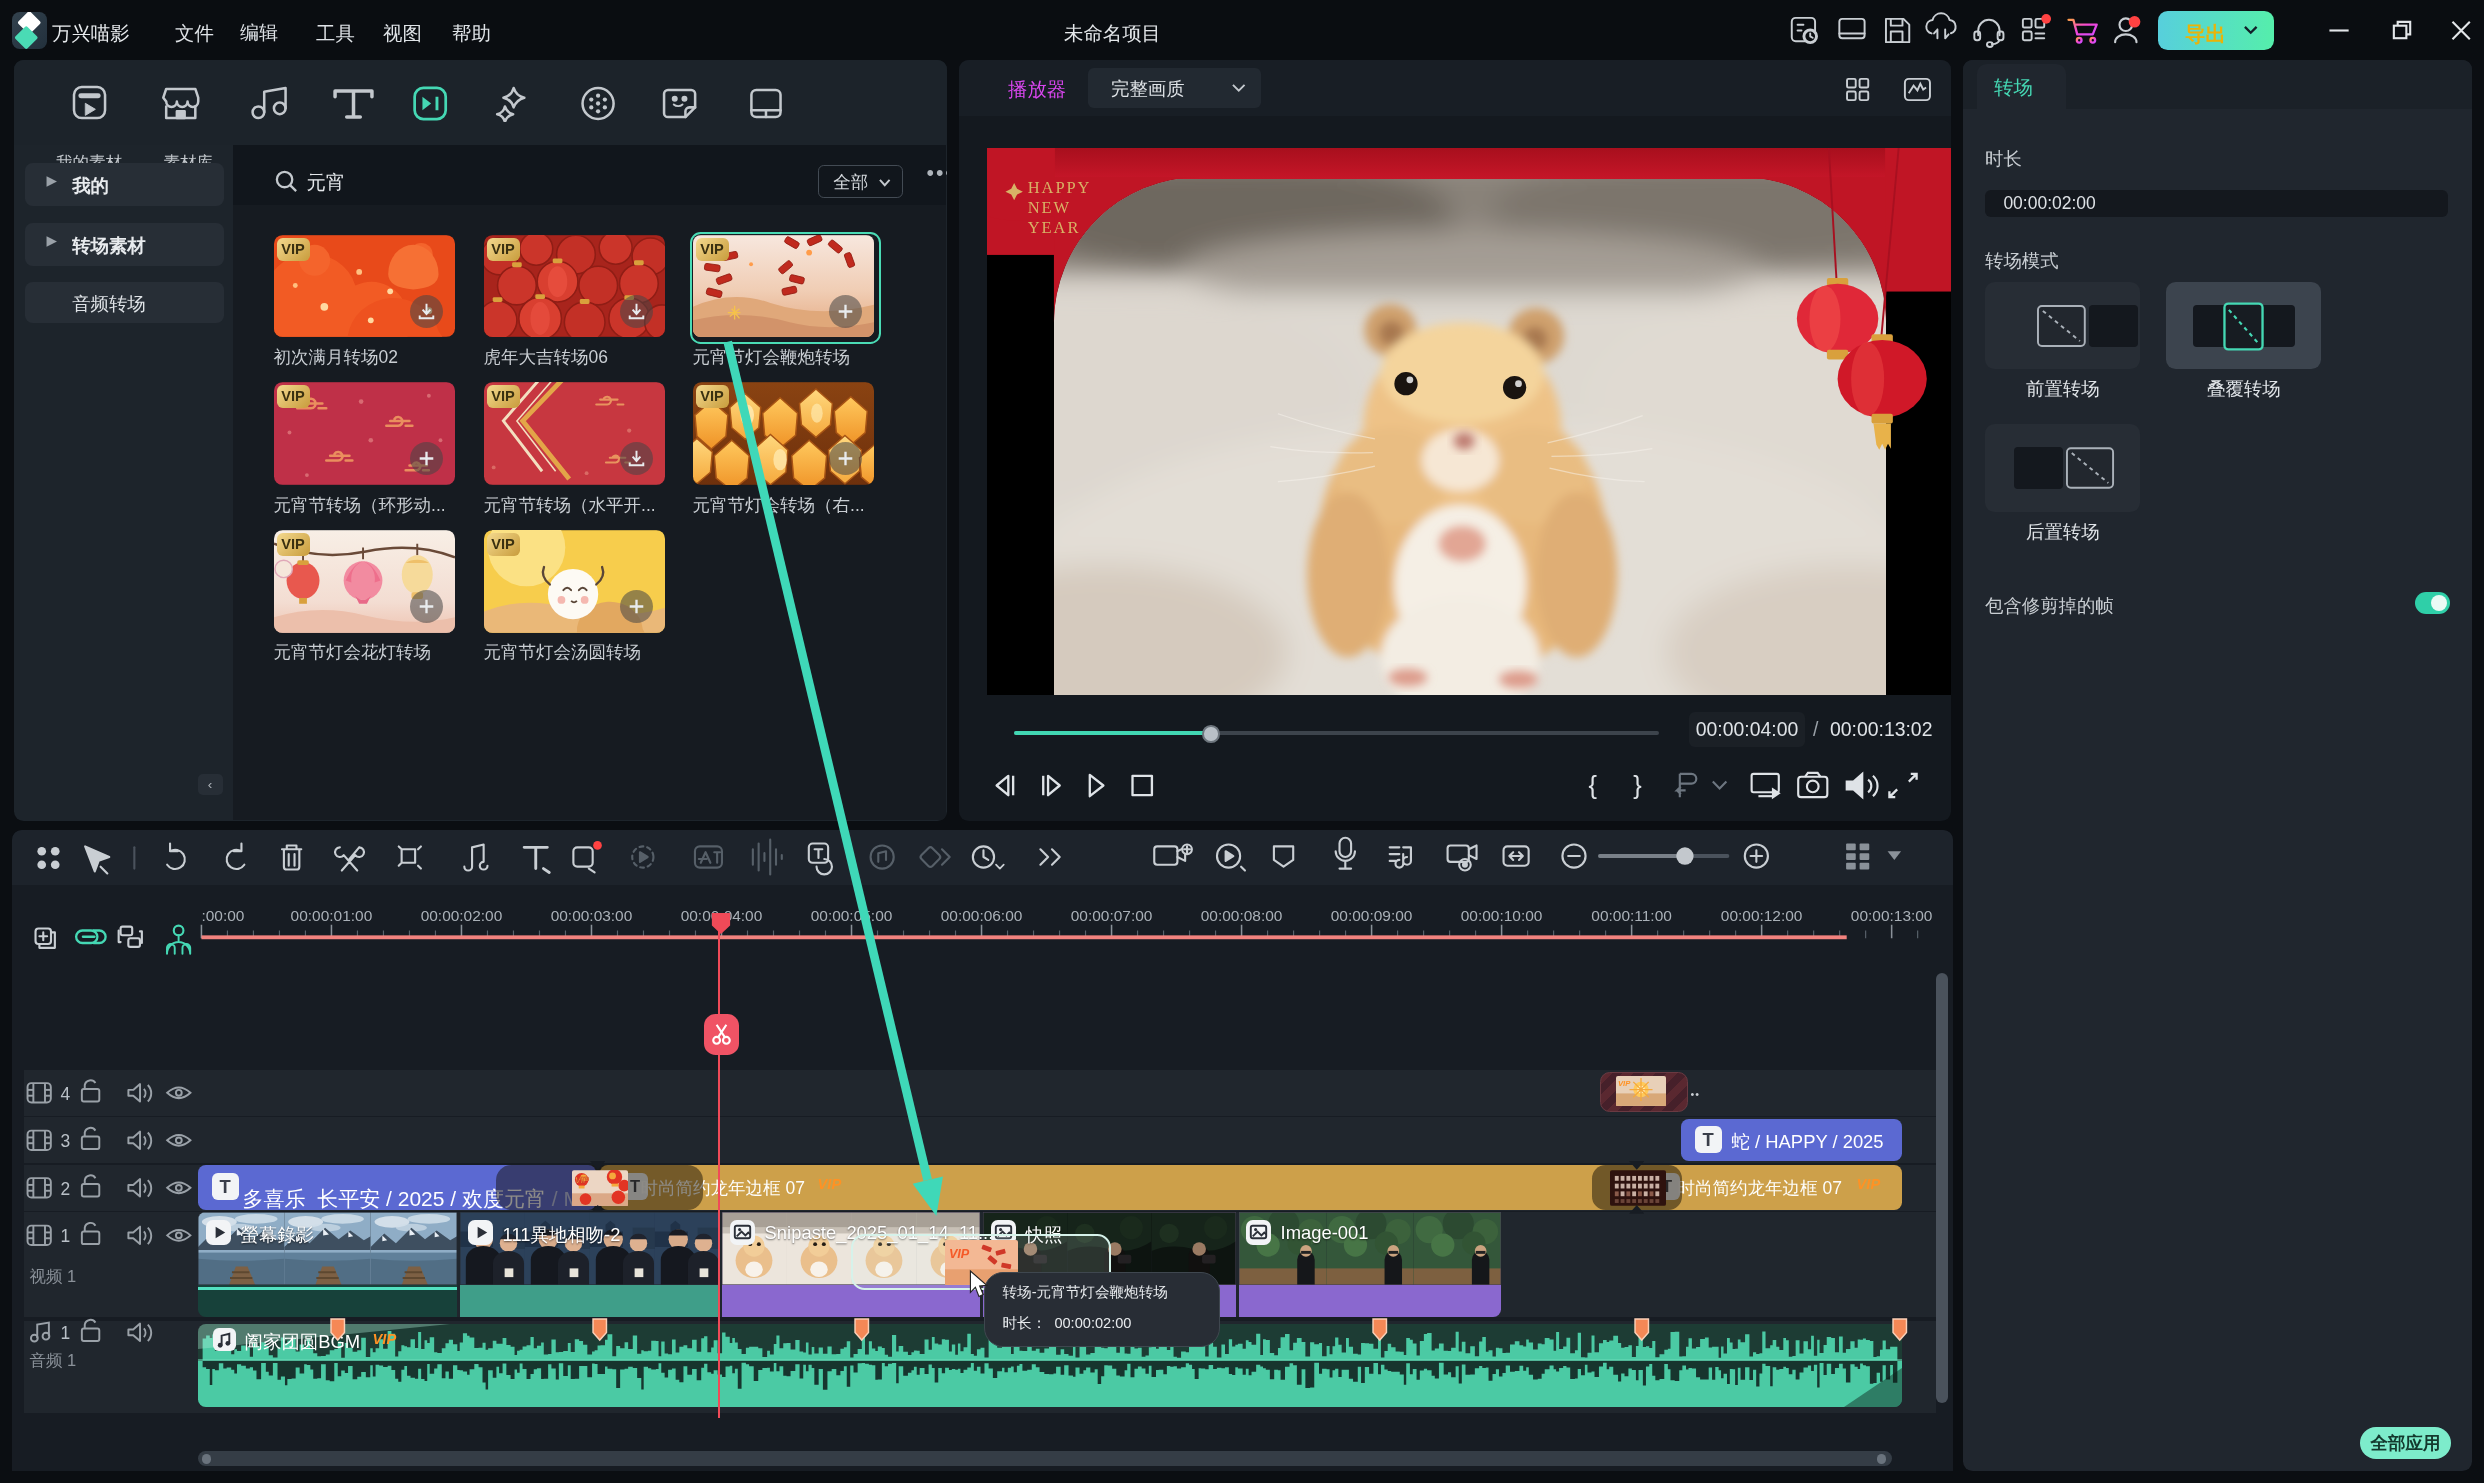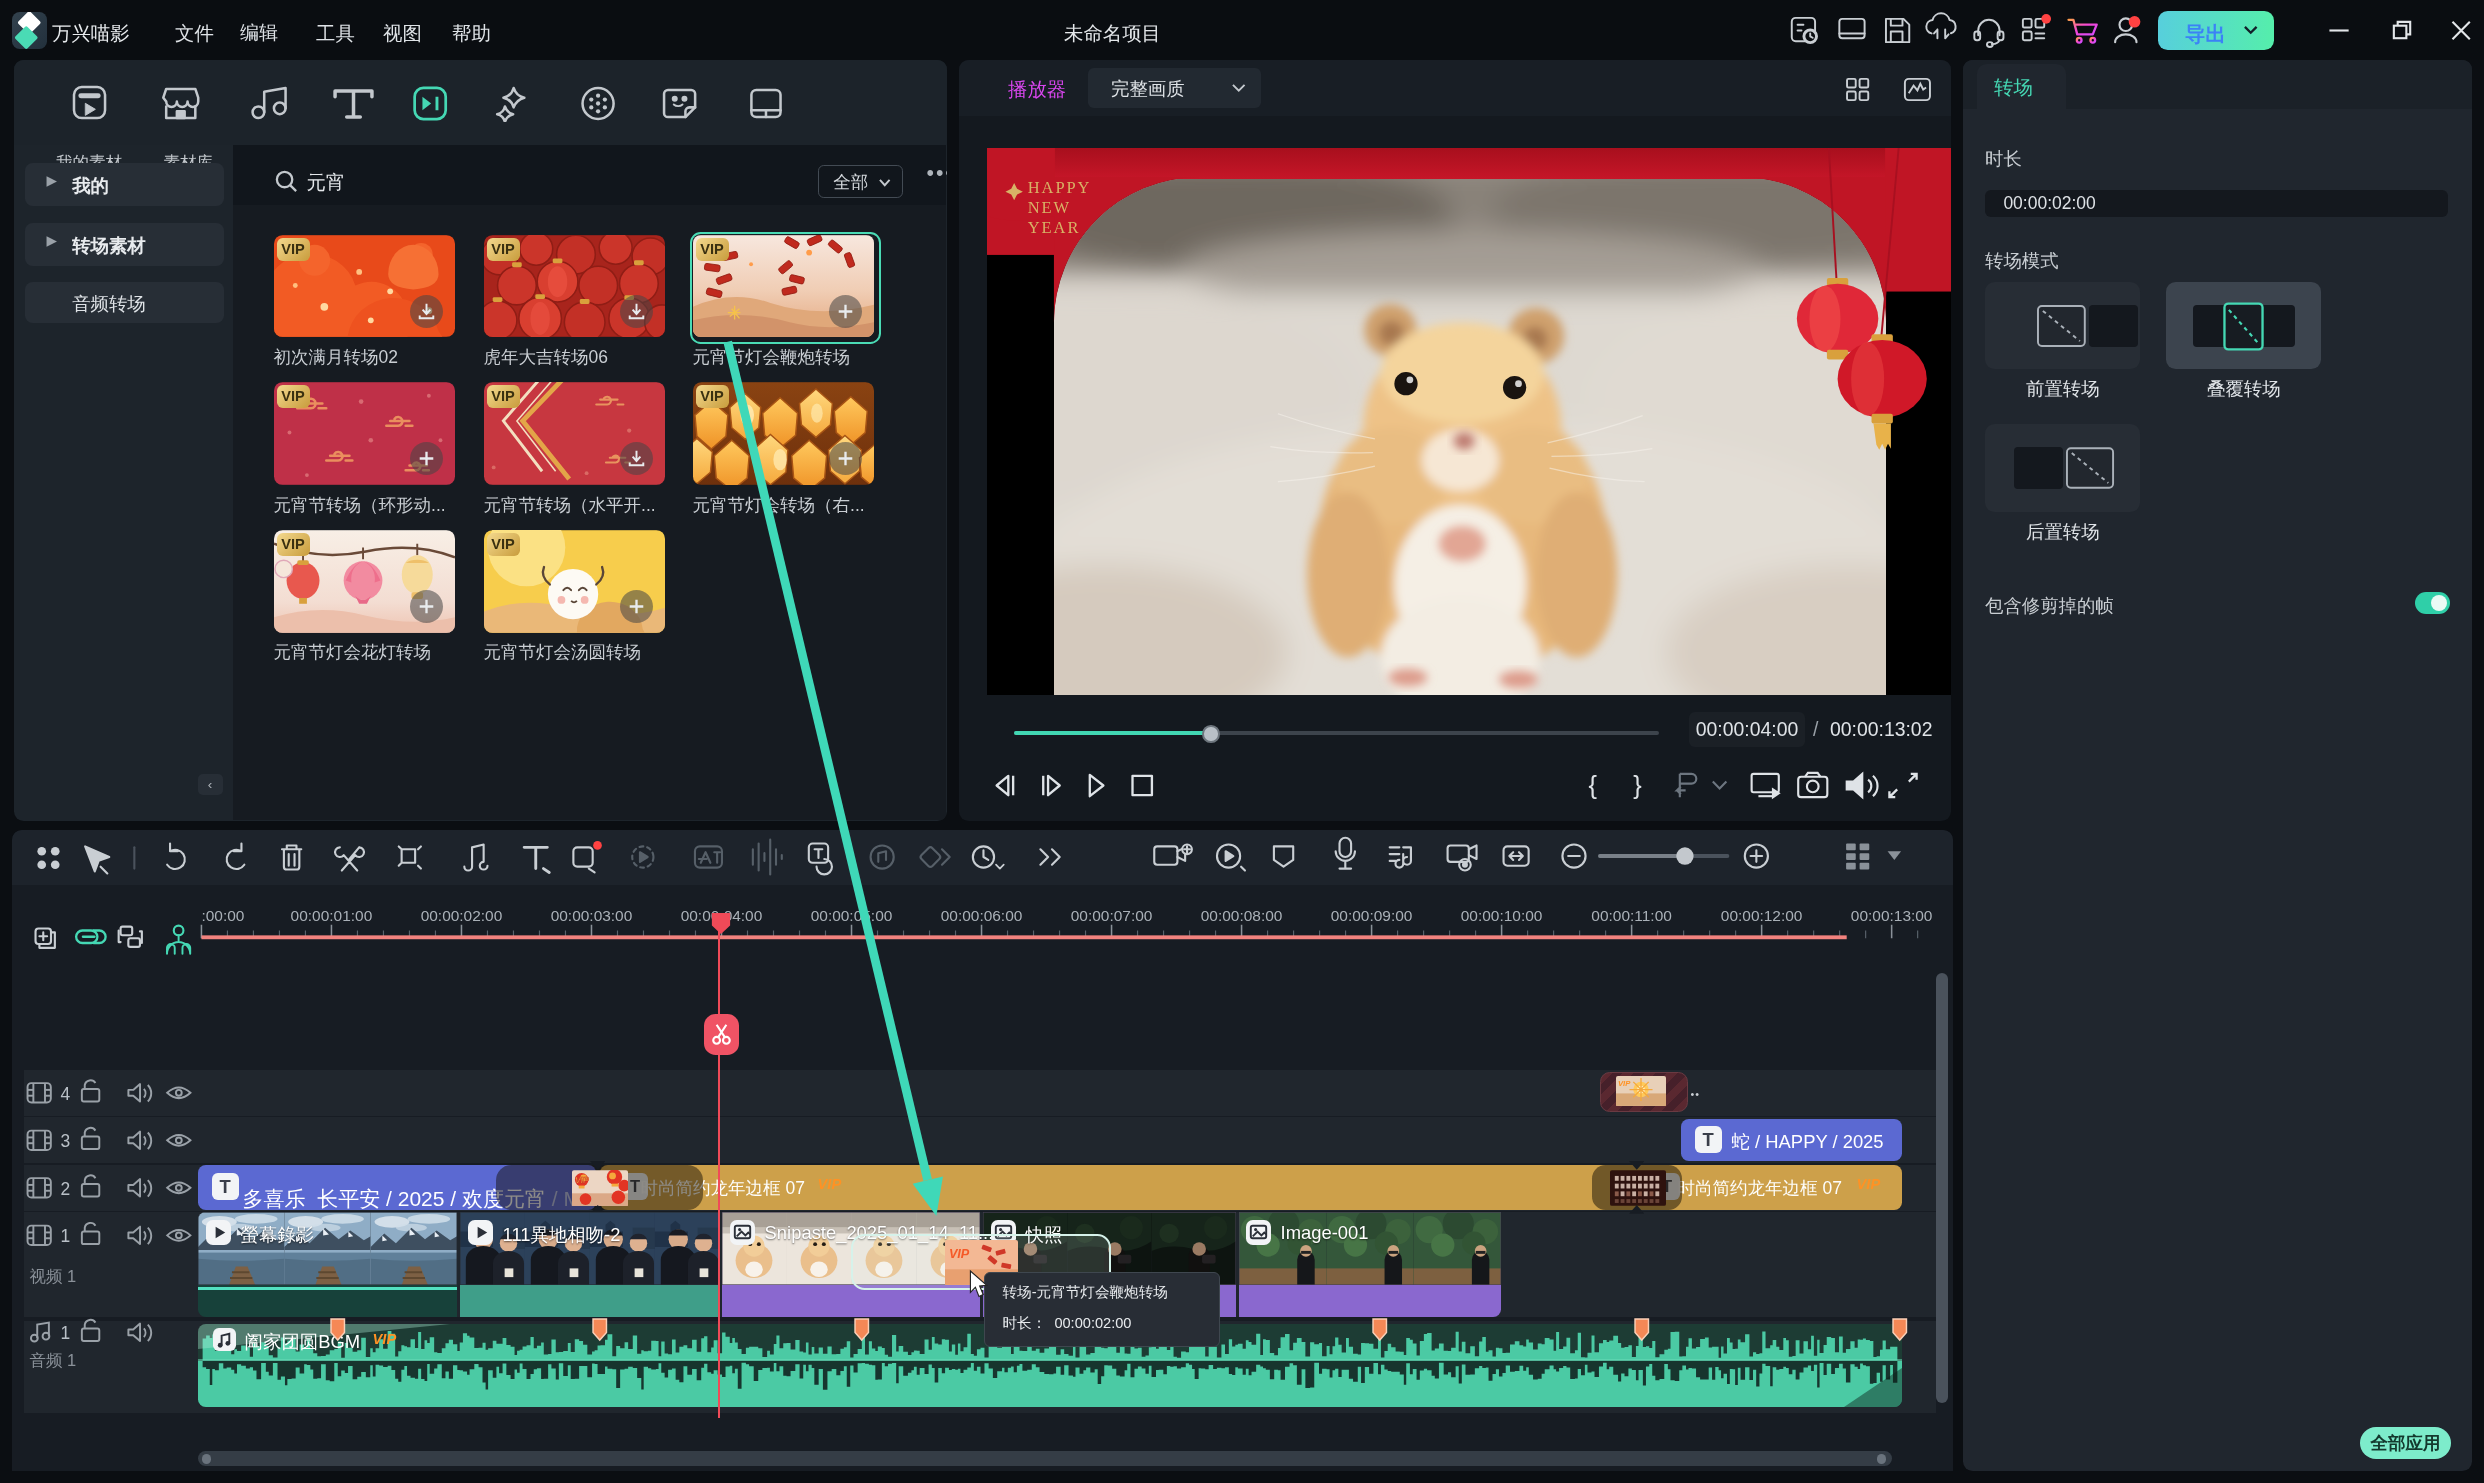--- a/index.html
+++ b/index.html
@@ -79,21 +79,21 @@
           <circle cx="318" cy="31" r="2.4"></circle>
       </g>
       <g fill="none" stroke="#c9ced3" stroke-width="2.2" stroke-linecap="round">
         <circle cx="352" cy="15" r="6.5"></circle>
           <path d="M341 33 a11 8 0 0 1 22 0"></path>
       </g>
       <circle cx="361" cy="12" r="6" fill="#ff4242"></circle>
     </svg>
 
     <div class="abs" style="left:2158px;top:10.7px;width:116px;height:39px;border-radius:9.7px;background:linear-gradient(90deg,#57cfdc,#55eeab);"></div>
-    <div class="abs" style="left:2185px;top:20.4px;font-size:20.4px;font-weight:bold;color:#3b82f6;">导出</div>
+    <div class="abs" style="left:2185px;top:20.4px;font-size:20.4px;font-weight:bold;color:#eab308;">导出</div>
     <svg class="abs" style="left:2242px;top:23px;" width="17.5" height="13.6" viewBox="0 0 18 14">
         <polyline points="3,4 9,10 15,4" fill="none" stroke="#122029" stroke-width="2.4"></polyline>
       </svg>
 
     <svg class="abs" style="left:2325px;top:17.5px;" width="155" height="25" viewBox="0 0 160 26">
       <g fill="none" stroke="#e3e6e9" stroke-width="2.2">
         <line x1="4" y1="13" x2="24" y2="13"></line>
         <rect x="71" y="8" width="13" height="13"></rect>
           <path d="M75 8 v-4 h13 v13 h-4"></path>
         <path d="M132 4 l18 18 M150 4 l-18 18"></path>
@@ -1426,21 +1426,21 @@
     <div class="abs" style="left:190px;top:624px;width:9.7px;height:9.7px;border-radius:50%;background:#6a737d;"></div>
     <div class="abs" style="left:1865px;top:624px;width:9.7px;height:9.7px;border-radius:50%;background:#6a737d;"></div>
     <div class="abs" style="left:1924px;top:143px;width:12.6px;height:430px;background:#4a525c;border-radius:6.8px;"></div>
   </div>
 
   <svg class="abs" style="left:0;top:0;pointer-events:none;" width="2484" height="1484" viewBox="0 0 2560 1529">
     <line x1="750" y1="352" x2="956" y2="1216" stroke="#3fd8b8" stroke-width="9"></line>
     <polygon points="965,1253 940.6,1219.7 971.8,1212.3" fill="#3fd8b8"></polygon>
   </svg>
 
-  <div class="abs" style="left:984px;top:1272px;width:236px;height:75px;background:#282d35;border:1px solid #3f474f;border-radius:6px;box-sizing:border-box;">
+  <div class="abs" style="left:984px;top:1272px;width:236px;height:75px;background:#282d35;border:1px solid #3f474f;border-radius:19px;box-sizing:border-box;">
     <div class="abs" style="left:17.5px;top:9.7px;font-size:14.6px;color:#e8ebee;white-space:nowrap;">转场-元宵节灯会鞭炮转场</div>
     <div class="abs" style="left:17.5px;top:41px;font-size:14.6px;color:#e8ebee;white-space:nowrap;">时长：&nbsp;&nbsp;00:00:02:00</div>
   </div>
 
   <svg class="abs" style="left:969px;top:1269px;" width="21.3" height="31" viewBox="0 0 30 42">
     <path d="M2 2 L2 32 L9 25 L14 38 L20 35 L15 23 L25 22 Z" fill="#fff" stroke="#222" stroke-width="1.6"></path>
   </svg>
 </div>
 
 

